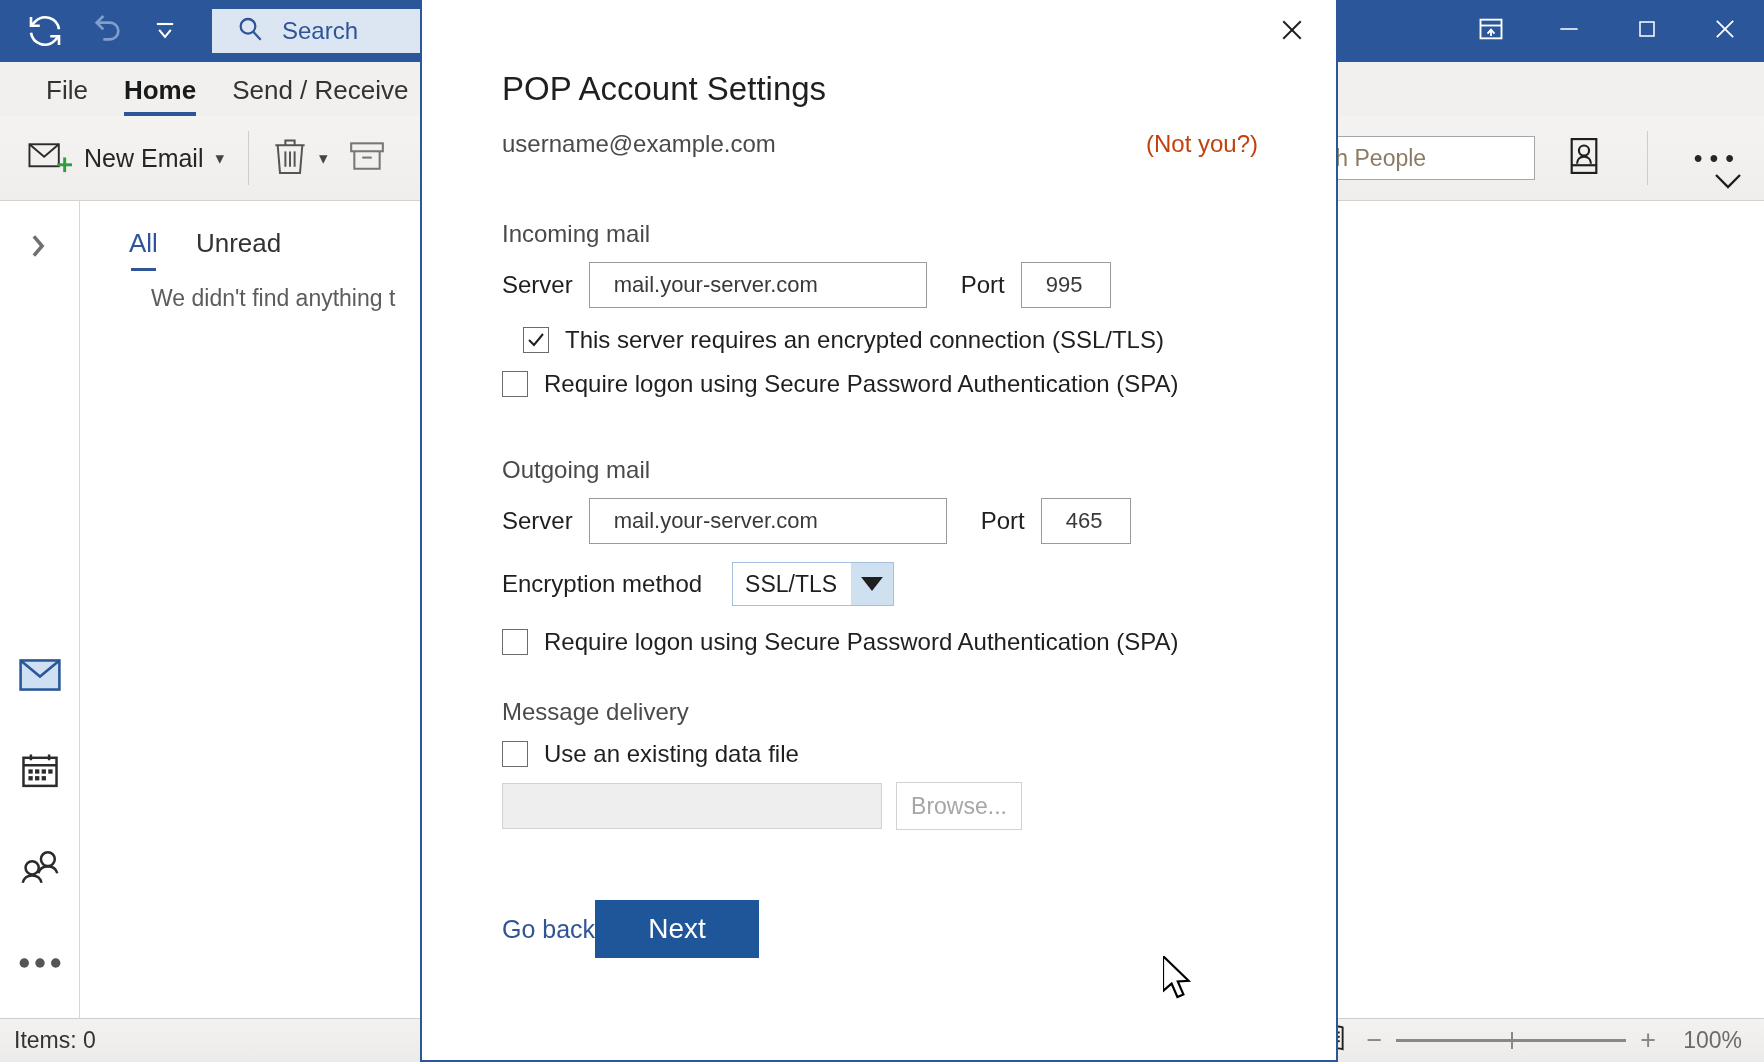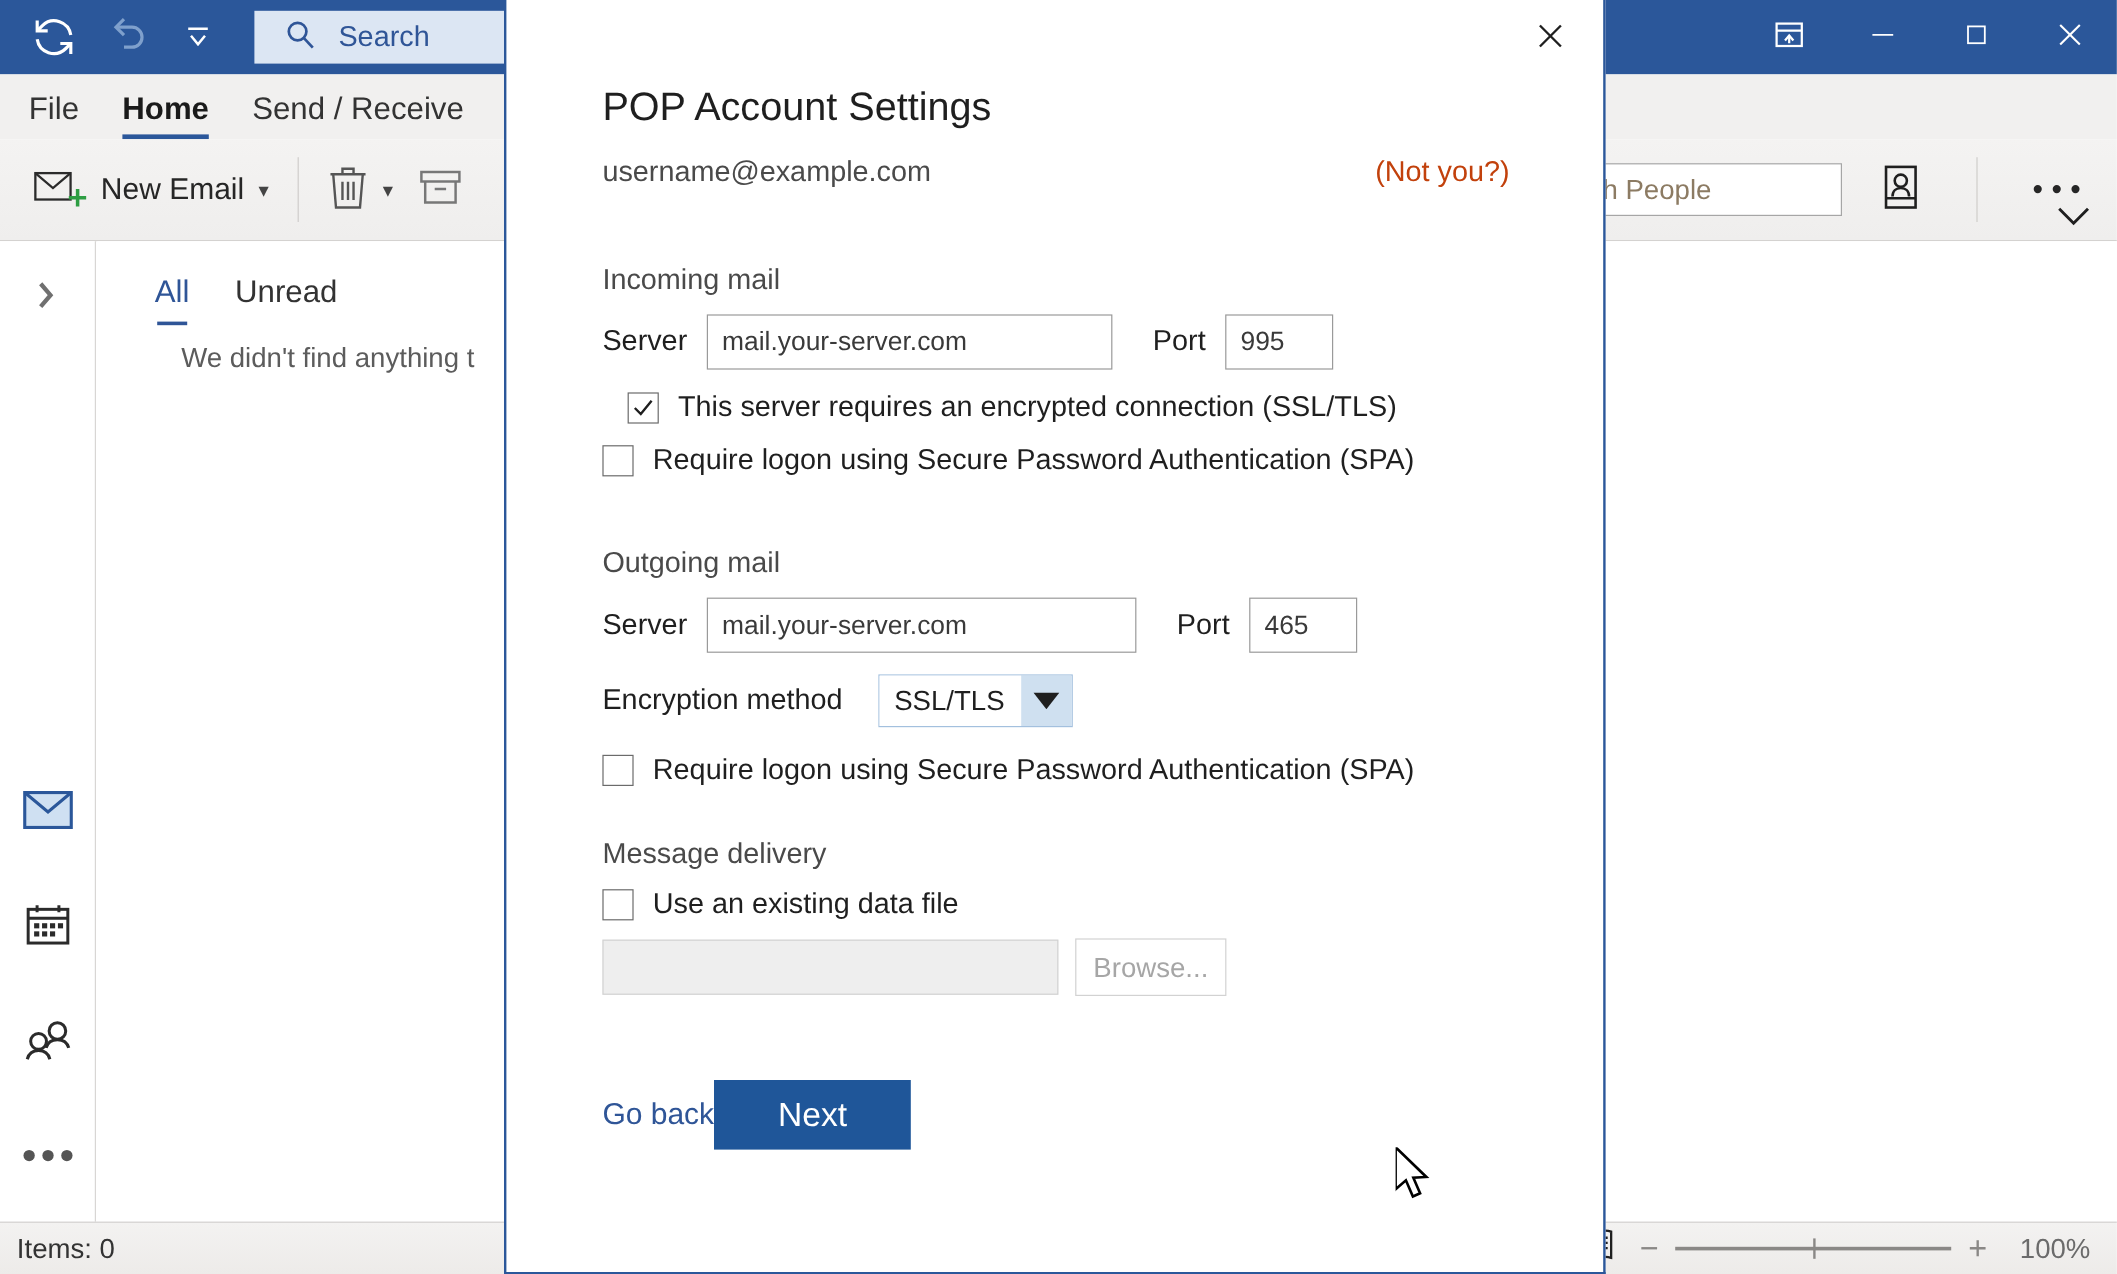--- a/index.html
+++ b/index.html
@@ -54,21 +54,21 @@
     width: 78px; height: 62px;
     display: flex; align-items: center; justify-content: center;
     cursor: pointer;
   }
 
   
   .ribbon-tabs {
     position: absolute; top: 62px; left: 0; right: 0; height: 54px;
     background: #f1f0ef;
     display: flex; align-items: flex-end;
-    padding-left: 6px;
+    padding-left: 28px;
   }
   .rtab {
     font-size: 26px; color: #333333;
     padding: 0 18px 10px 18px;
     cursor: pointer;
     position: relative;
   }
   .rtab.active { color: #1a1a1a; font-weight: bold; }
   .rtab.active::after {
     content: ""; position: absolute; left: 18px; right: 18px; bottom: 0;
@@ -204,21 +204,21 @@
     display: flex; align-items: center;
     margin-bottom: 18px;
   }
   .fld-label { font-size: 24px; color: #1f1f1f; margin-right: 16px; white-space: nowrap; }
   .txtinput {
     height: 46px;
     border: 1px solid #9a9a9a;
     background: #ffffff;
     font-family: "Liberation Sans", sans-serif;
     font-size: 22px; color: #3a3a3a;
-    padding: 0 12px;
+    padding: 0 24px;
     outline: none;
   }
   .txtinput.server-in { width: 338px; }
   .txtinput.server-out { width: 358px; }
   .txtinput.port { width: 90px; }
   .port-label { font-size: 24px; color: #1f1f1f; margin: 0 16px 0 34px; }
 
   .cb-row {
     display: flex; align-items: center;
     margin-bottom: 14px;

